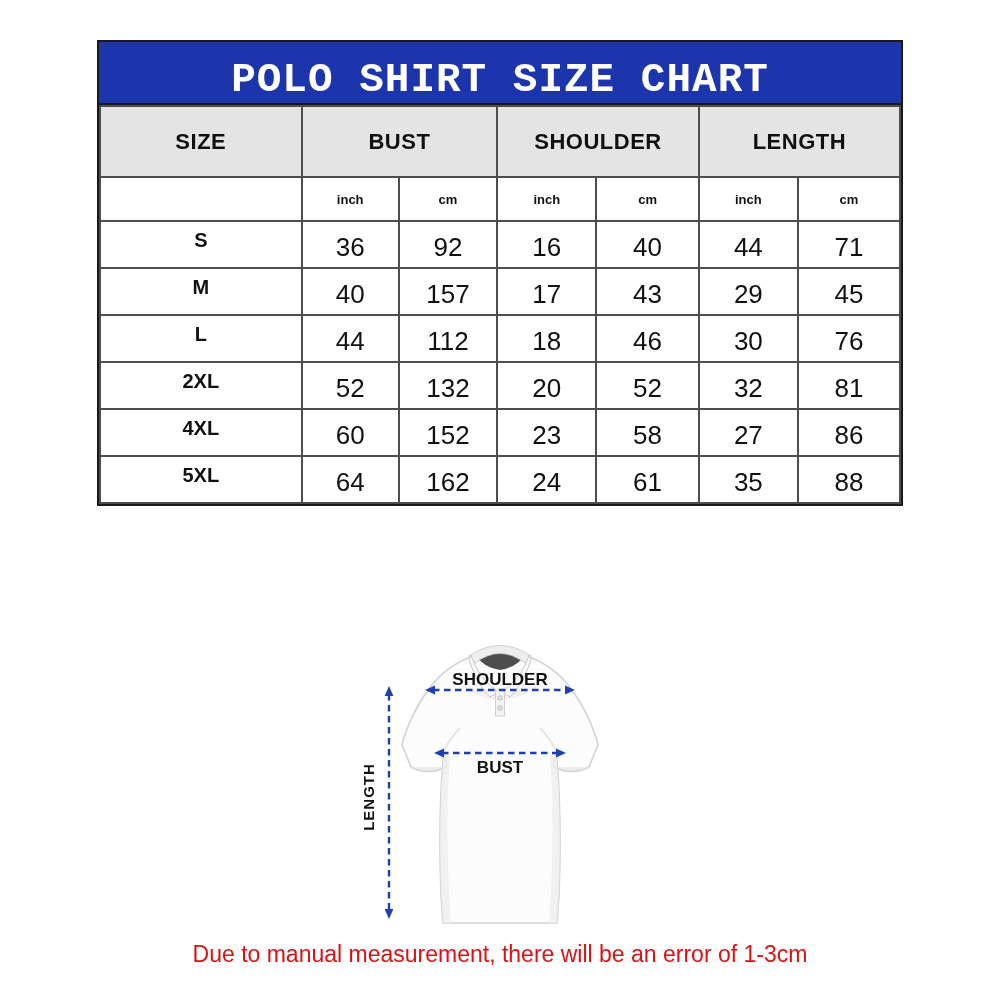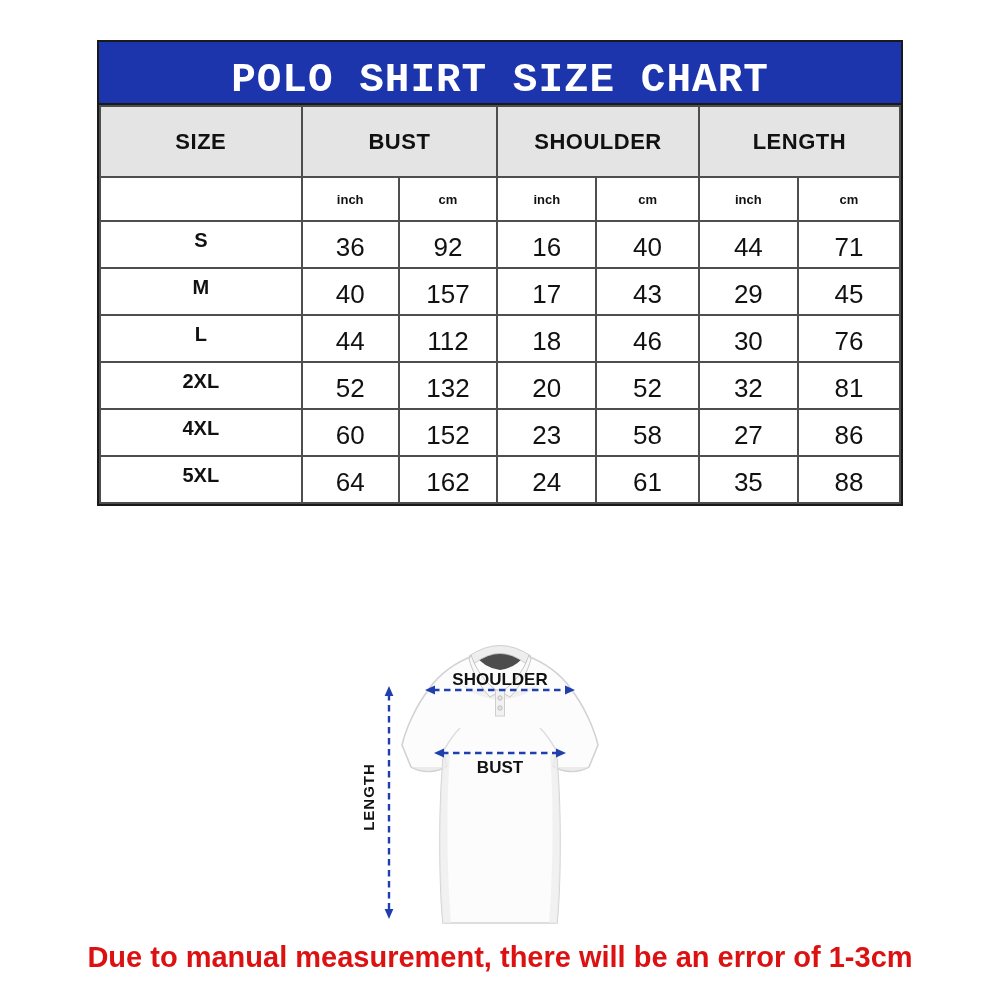--- a/index.html
+++ b/index.html
@@ -102,22 +102,22 @@
   }
 
   
   .footnote {
     position: absolute;
     left: 0;
     right: 0;
     top: 941px;
     text-align: center;
     color: #dc1111;
-    font-weight: bold;
-    font-size: 29px;
+    font-weight: normal;
+    font-size: 23px;
     white-space: nowrap;
   }
 </style>
 </head>
 <body>
 
 <div class="page">
 
   <div class="chart-box">
     <div class="banner">

